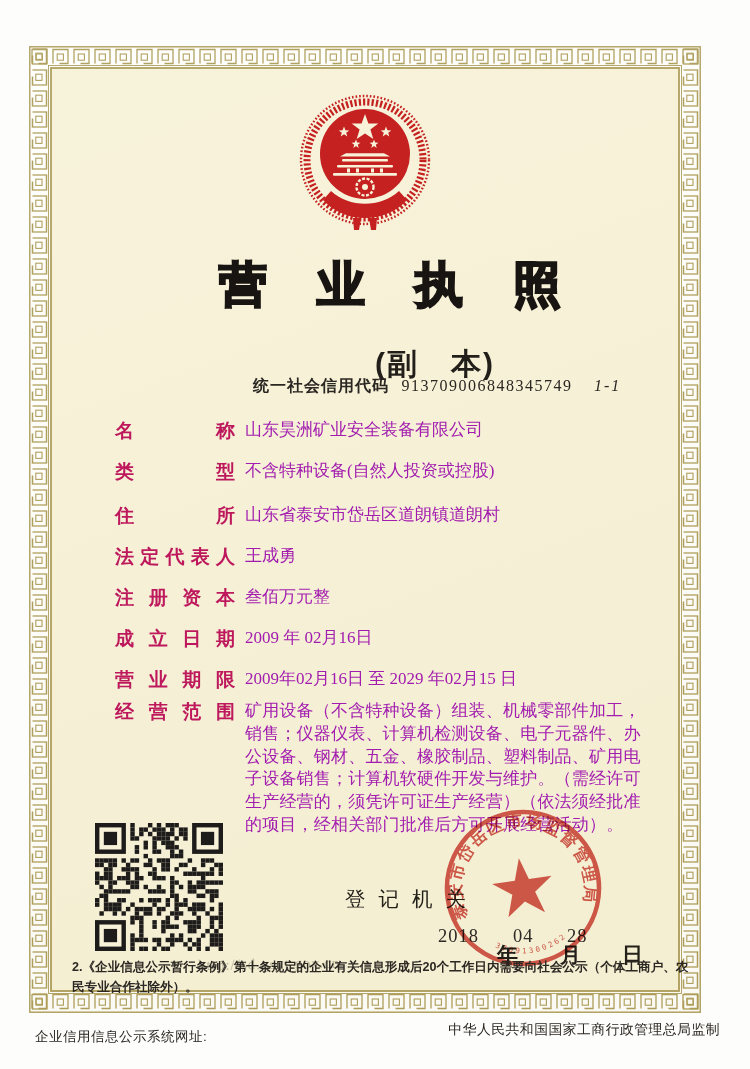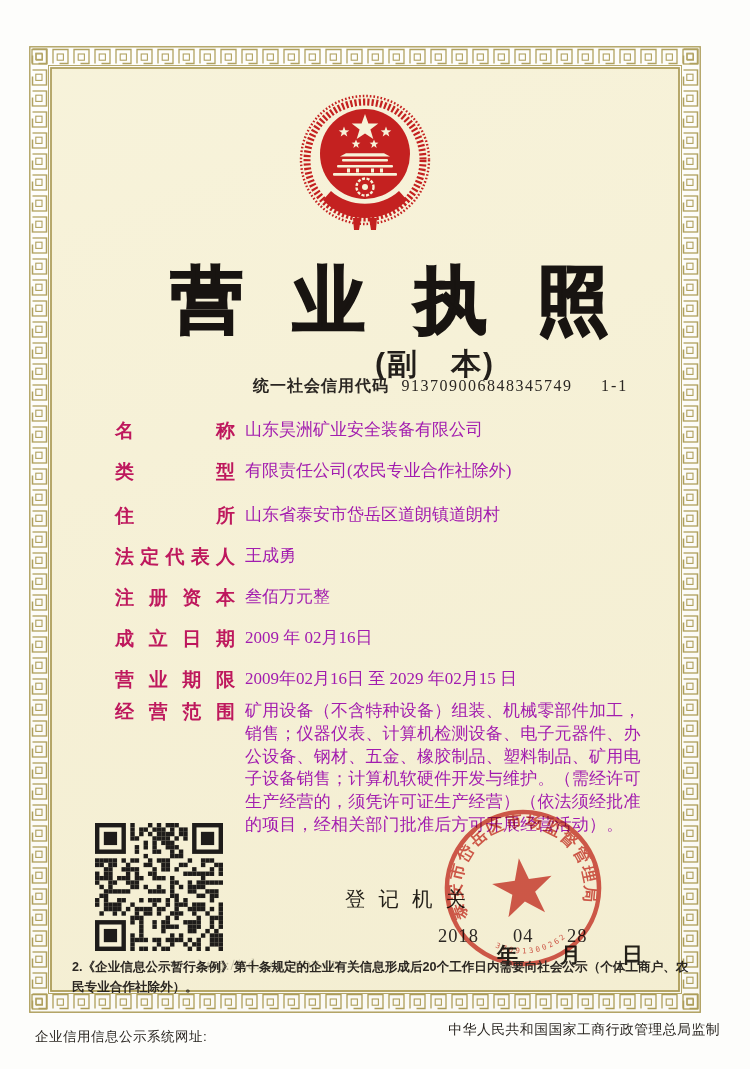--- a/index.html
+++ b/index.html
@@ -6,28 +6,28 @@
   html,body { width:750px; height:1069px; }
   body { position:relative; width:750px; height:1069px; background:#fdfdfb; overflow:hidden;
          font-family:"Liberation Sans", sans-serif; }
   .abs { position:absolute; }
 
   
   #frame { left:29px; top:46px; }
 
   
   .title { left:54px; top:253px; width:672px; text-align:center;
-           font-size:72px; font-weight:900; color:#181411; letter-spacing:50px; text-indent:50px;
+           font-size:48px; font-weight:900; color:#181411; letter-spacing:50px; text-indent:50px;
            -webkit-text-stroke:2.2px #181411; font-family:"Liberation Sans", sans-serif; }
   .subtitle { left:355px; top:344px; width:160px; text-align:center;
               font-size:30px; font-weight:600; color:#221e1a; letter-spacing:2px; }
   .codeline { left:253px; top:376px; font-size:16px; color:#2a2622; white-space:nowrap; }
   .codeline .lbl { font-weight:700; letter-spacing:1px; }
   .codeline .code { margin-left:8px; letter-spacing:1.5px; font-family:"Liberation Serif", serif; }
-  .codeline .pageno { margin-left:24px; font-family:"Liberation Serif", serif; letter-spacing:2px; }
+  .codeline .pageno { margin-left:17px; font-family:"Liberation Serif", serif; letter-spacing:2px;font-style:italic; }
 
   
   .row { position:absolute; left:115px; width:560px; }
   .row .flabel { position:absolute; left:0; top:0; width:120px; font-size:19px; font-weight:700;
                  color:#be185d; text-align:justify; text-align-last:justify; }
   .row .fvalue { position:absolute; left:130px; top:1px; width:412px; font-size:17px;
                  color:#a21caf; font-family:"Liberation Serif", serif; line-height:22.8px; }
   #row-scope .fvalue { letter-spacing:0.2px; }
 
   
@@ -131,21 +131,21 @@
   <span class="code">913709006848345749</span>
   <span class="pageno">1-1</span>
 </div>
 
 <div class="row" style="top:418px">
   <span class="flabel">名称</span>
   <span class="fvalue">山东昊洲矿业安全装备有限公司</span>
 </div>
 <div class="row" style="top:459px">
   <span class="flabel">类型</span>
-  <span class="fvalue">有限责任公司(农民专业合作社除外)</span>
+  <span class="fvalue">不含特种设备(自然人投资或控股)</span>
 </div>
 <div class="row" style="top:503px">
   <span class="flabel">住所</span>
   <span class="fvalue">山东省泰安市岱岳区道朗镇道朗村</span>
 </div>
 <div class="row" style="top:544px">
   <span class="flabel">法定代表人</span>
   <span class="fvalue">王成勇</span>
 </div>
 <div class="row" style="top:585px">

